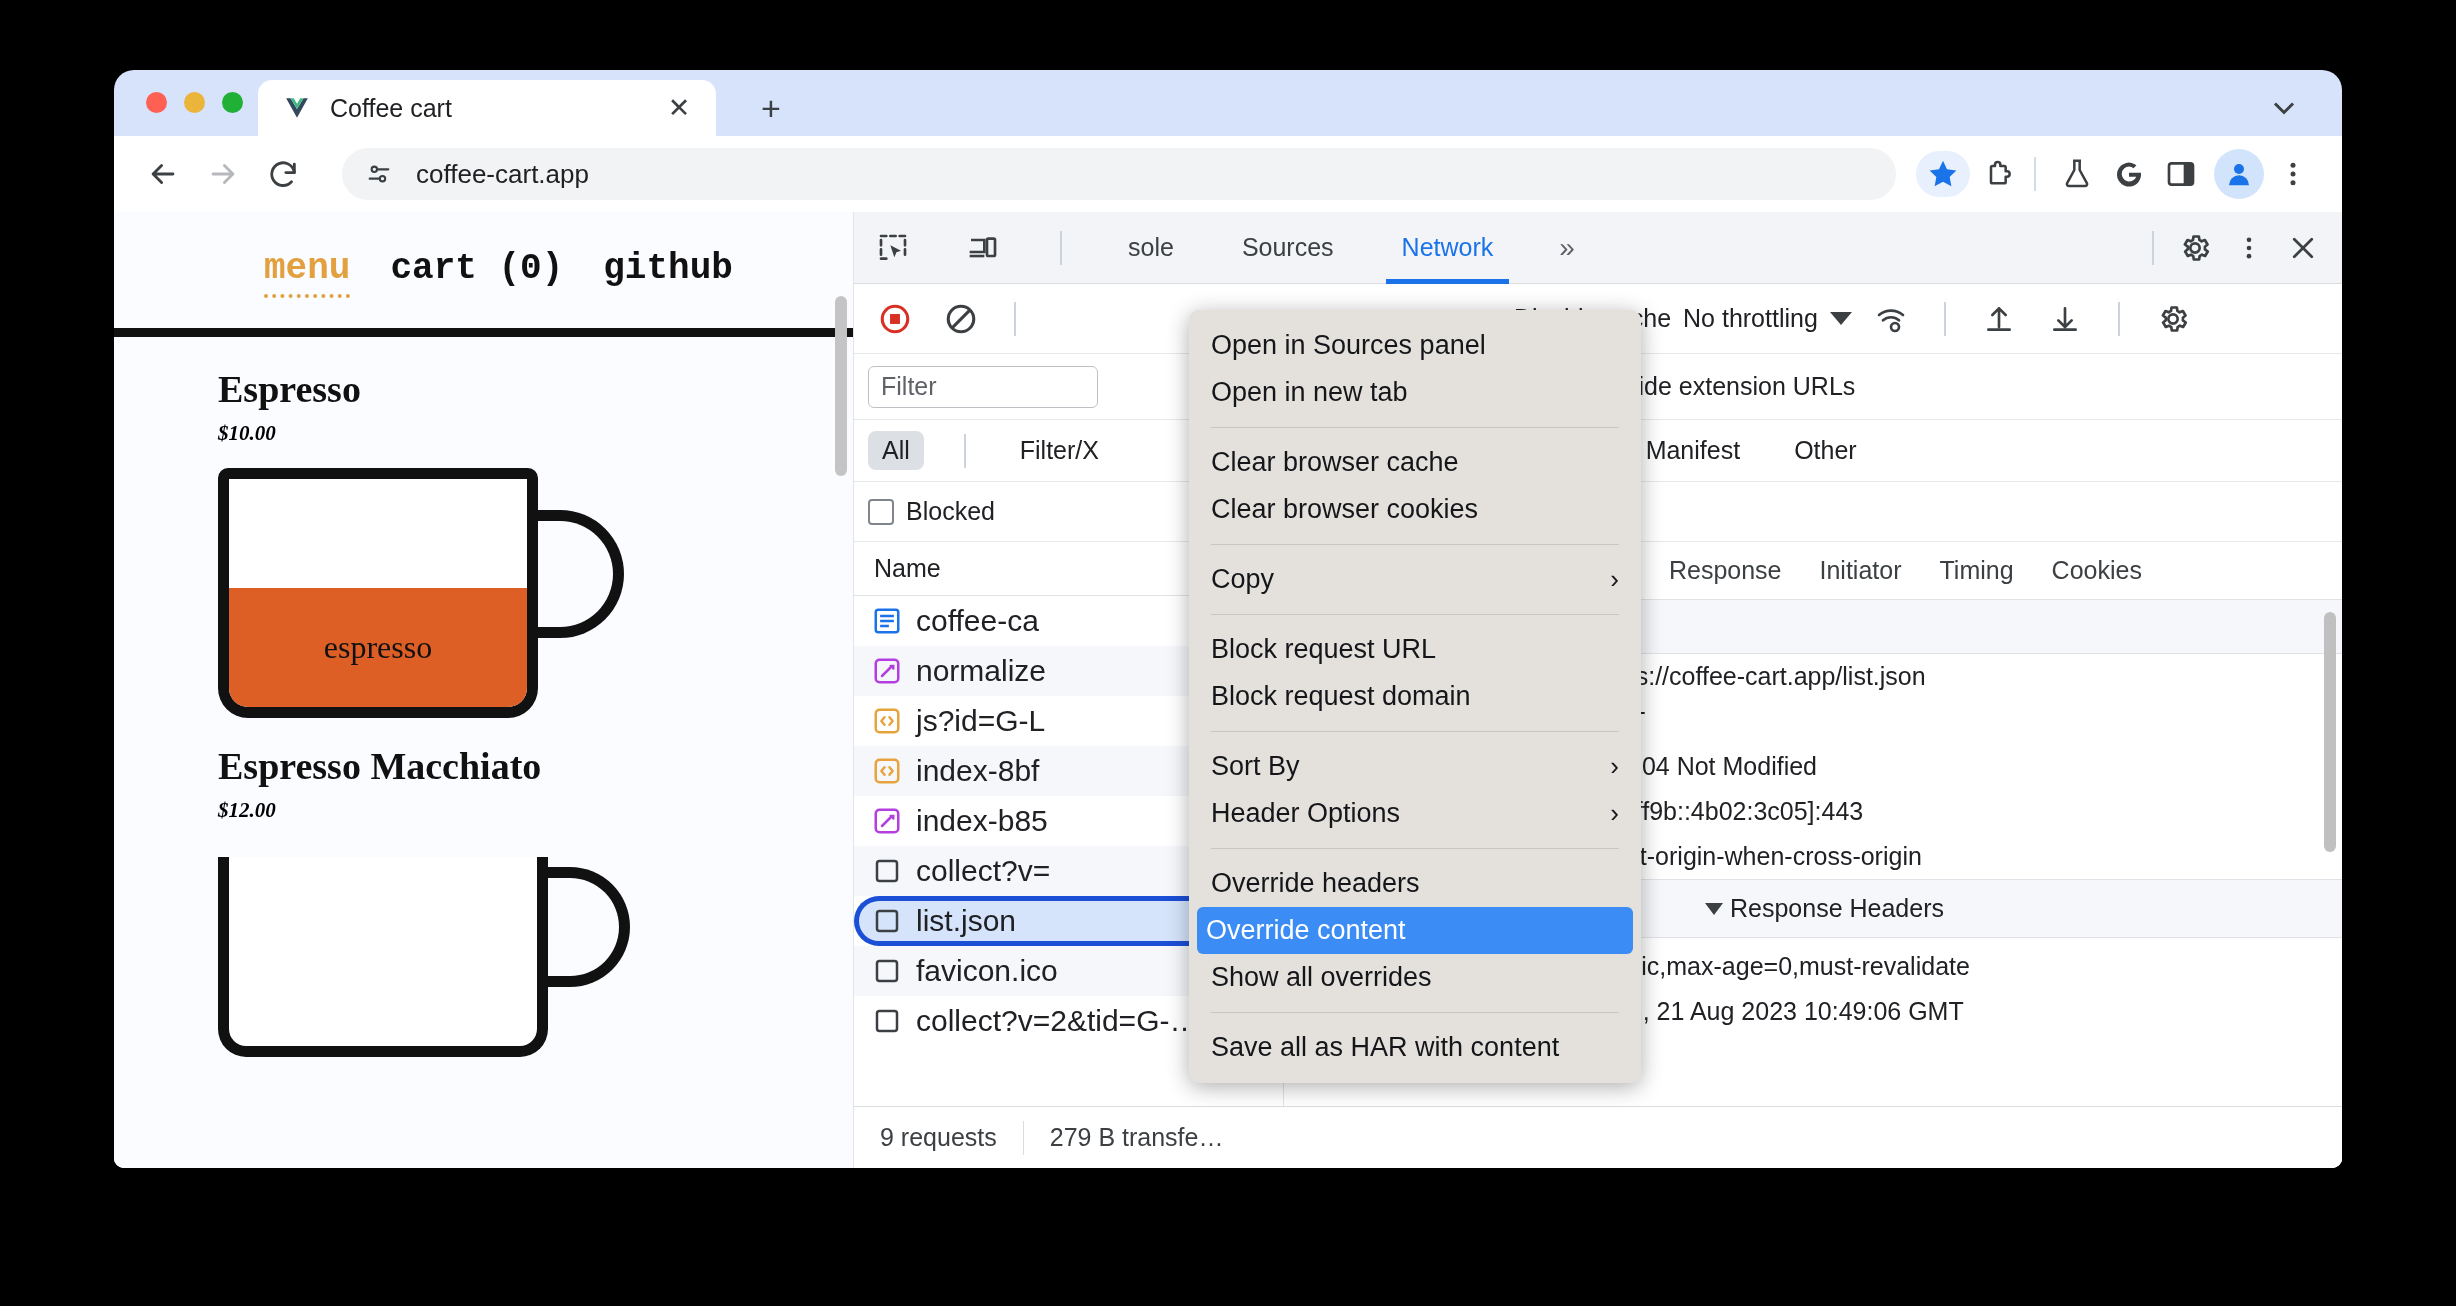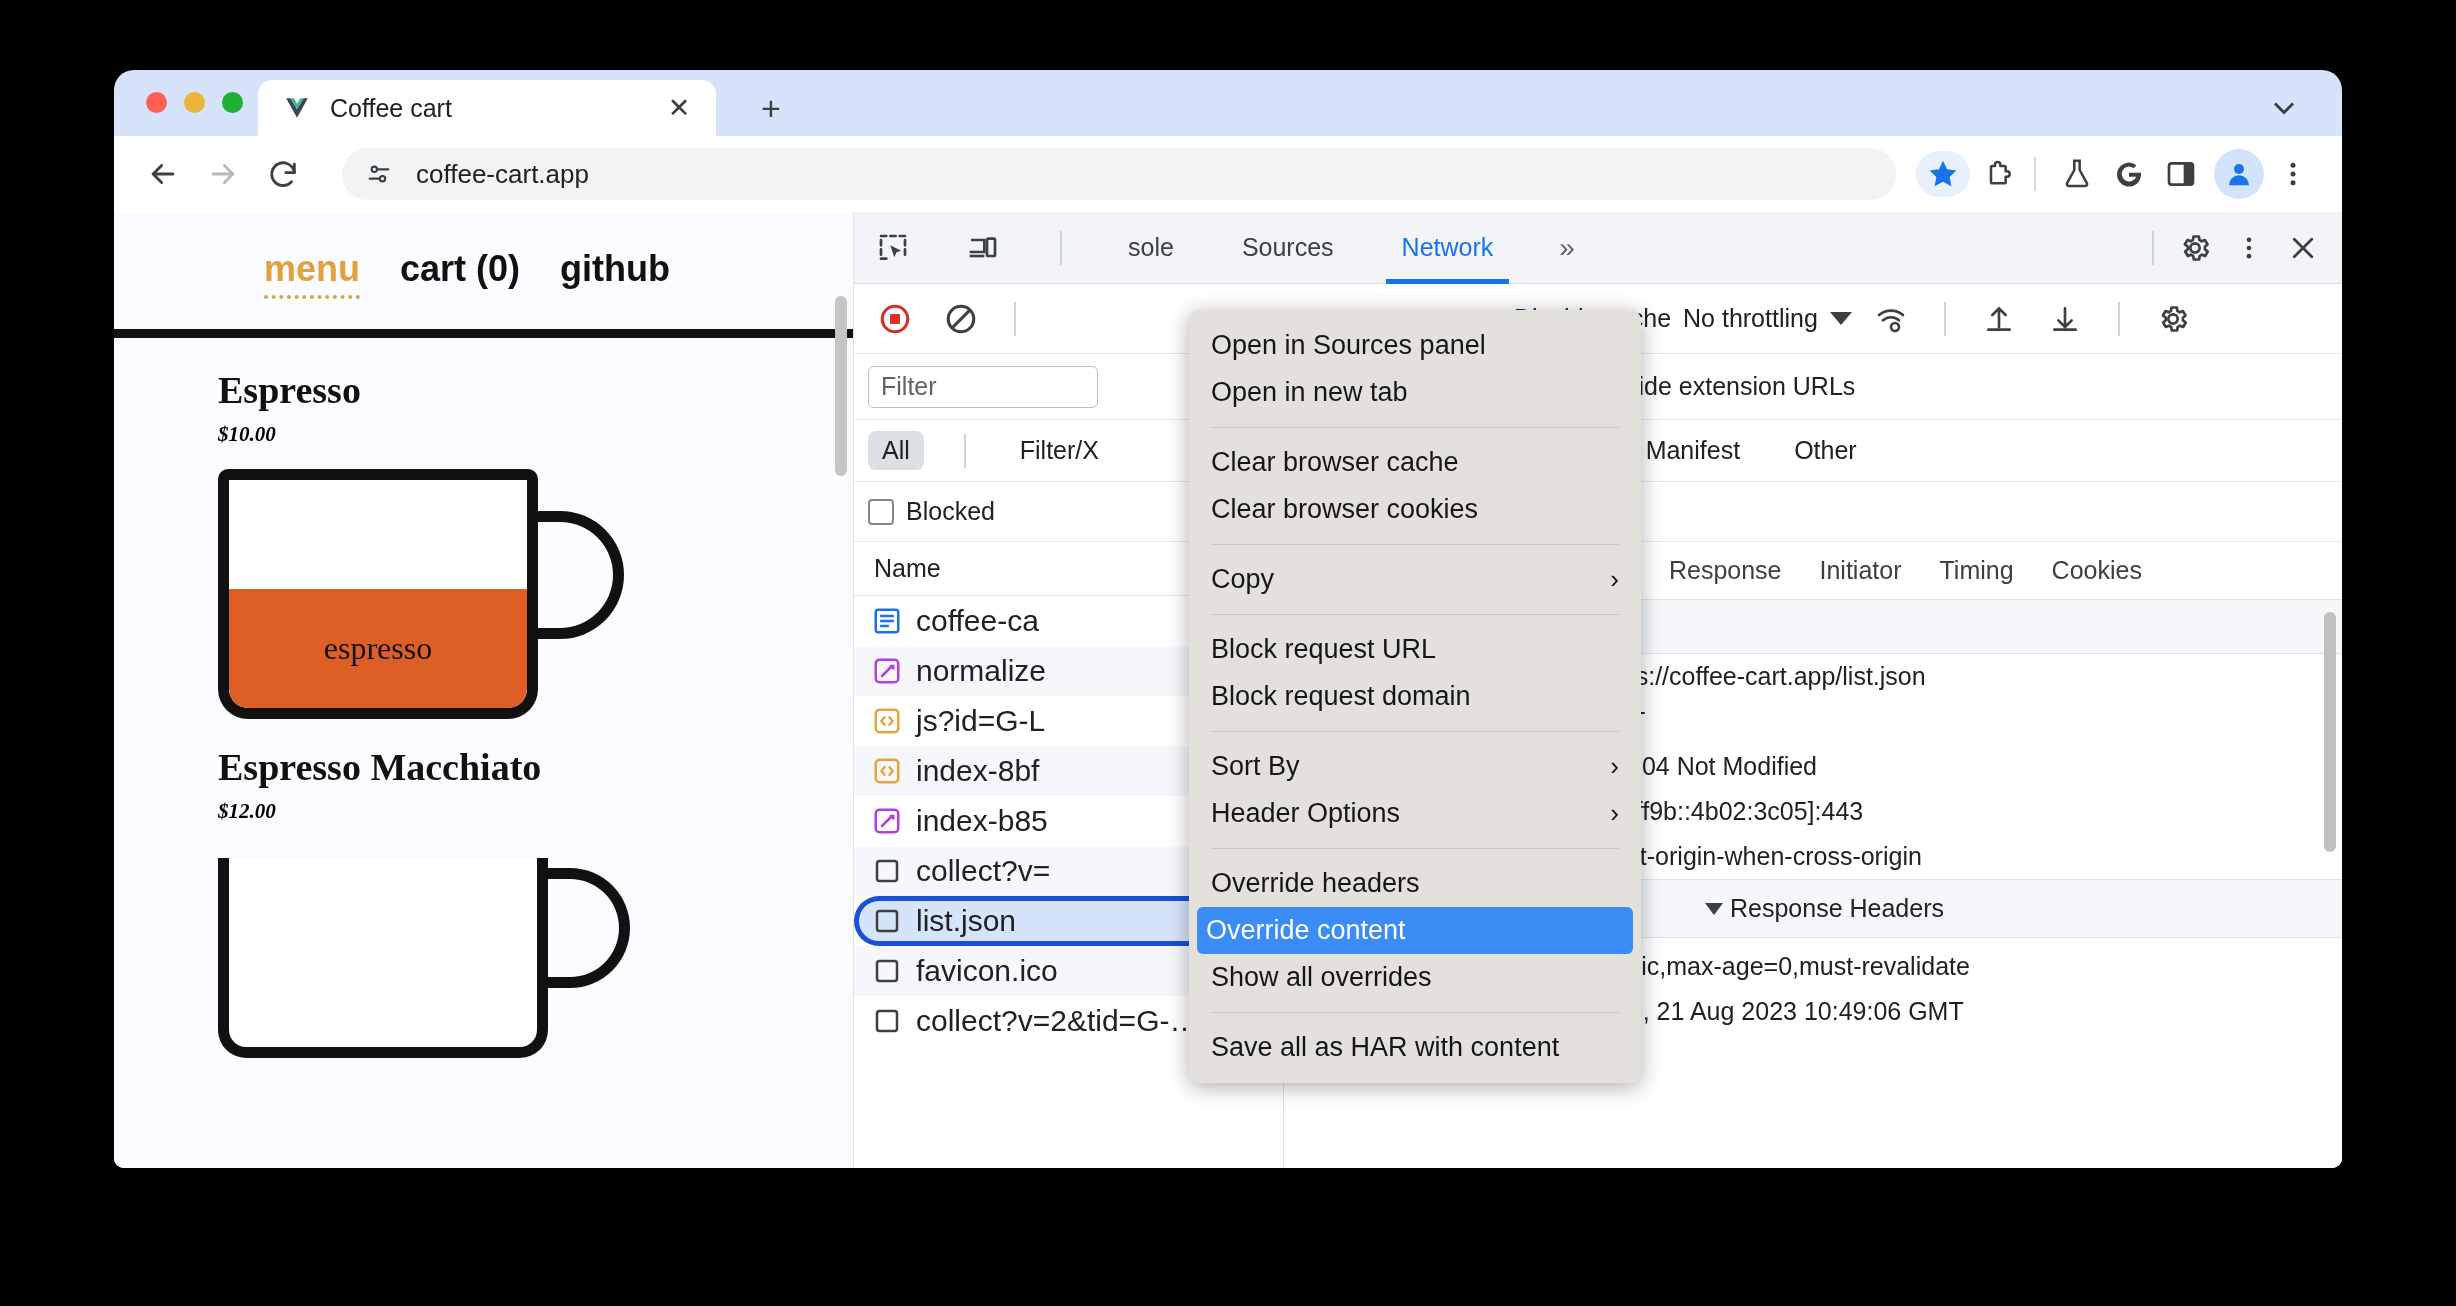--- a/index.html
+++ b/index.html
@@ -86,21 +86,21 @@
     width: 740px; background: #fbfcff; position: relative; overflow: hidden;
     border-right: 1px solid #e4e4e4;
   }
   .page-scroll {
     position: absolute; right: 6px; top: 84px; width: 12px; height: 180px;
     background: #c4c4c4; border-radius: 6px;
   }
   .pnav {
     display: flex; align-items: baseline; gap: 40px;
     padding: 36px 0 24px 150px;
-    font-family: Liberation Sans, sans-serif; font-weight: bold; font-size: 36px;
+    font-family: Liberation Mono, monospace; font-weight: bold; font-size: 36px;
   }
   .pnav a { text-decoration: none; color: #111; }
   .pnav a.active { color: #e2a03f; border-bottom: 4px dotted #e2a03f; padding-bottom: 5px; }
   .prule { height: 9px; background: #111; margin: 6px 0 0 0; }
 
   .prod { padding-left: 104px; padding-top: 30px; }
   .prod h3 { font-family: "Liberation Serif", serif; font-size: 38px; color: #111; }
   .prod .price { font-family: "Liberation Serif", serif; font-weight: bold; font-size: 21px; margin-top: 10px; font-style: italic; }
 
   .cup { position: relative; width: 400px; height: 250px; margin-top: 22px; }
@@ -622,20 +622,25 @@
               <span class="v">public,max-age=0,must-revalidate</span>
             </div>
             <div class="kvrow">
               <span class="k">Date:</span>
               <span class="v">Mon, 21 Aug 2023 10:49:06 GMT</span>
             </div>
             <div class="detail-scroll"></div>
           </div>
         </div>
 
+        <div class="statusbar">
+          <div class="sb-cell">9 requests</div>
+          <div class="sb-sep"></div>
+          <div class="sb-cell">279 B transfe…</div>
+        </div>
 
       </div>
     </div>
 
     <div class="ctxmenu">
       <div class="ci">
           <span class="lbl">Open in Sources panel</span>
         </div>
       <div class="ci">
           <span class="lbl">Open in new tab</span>

